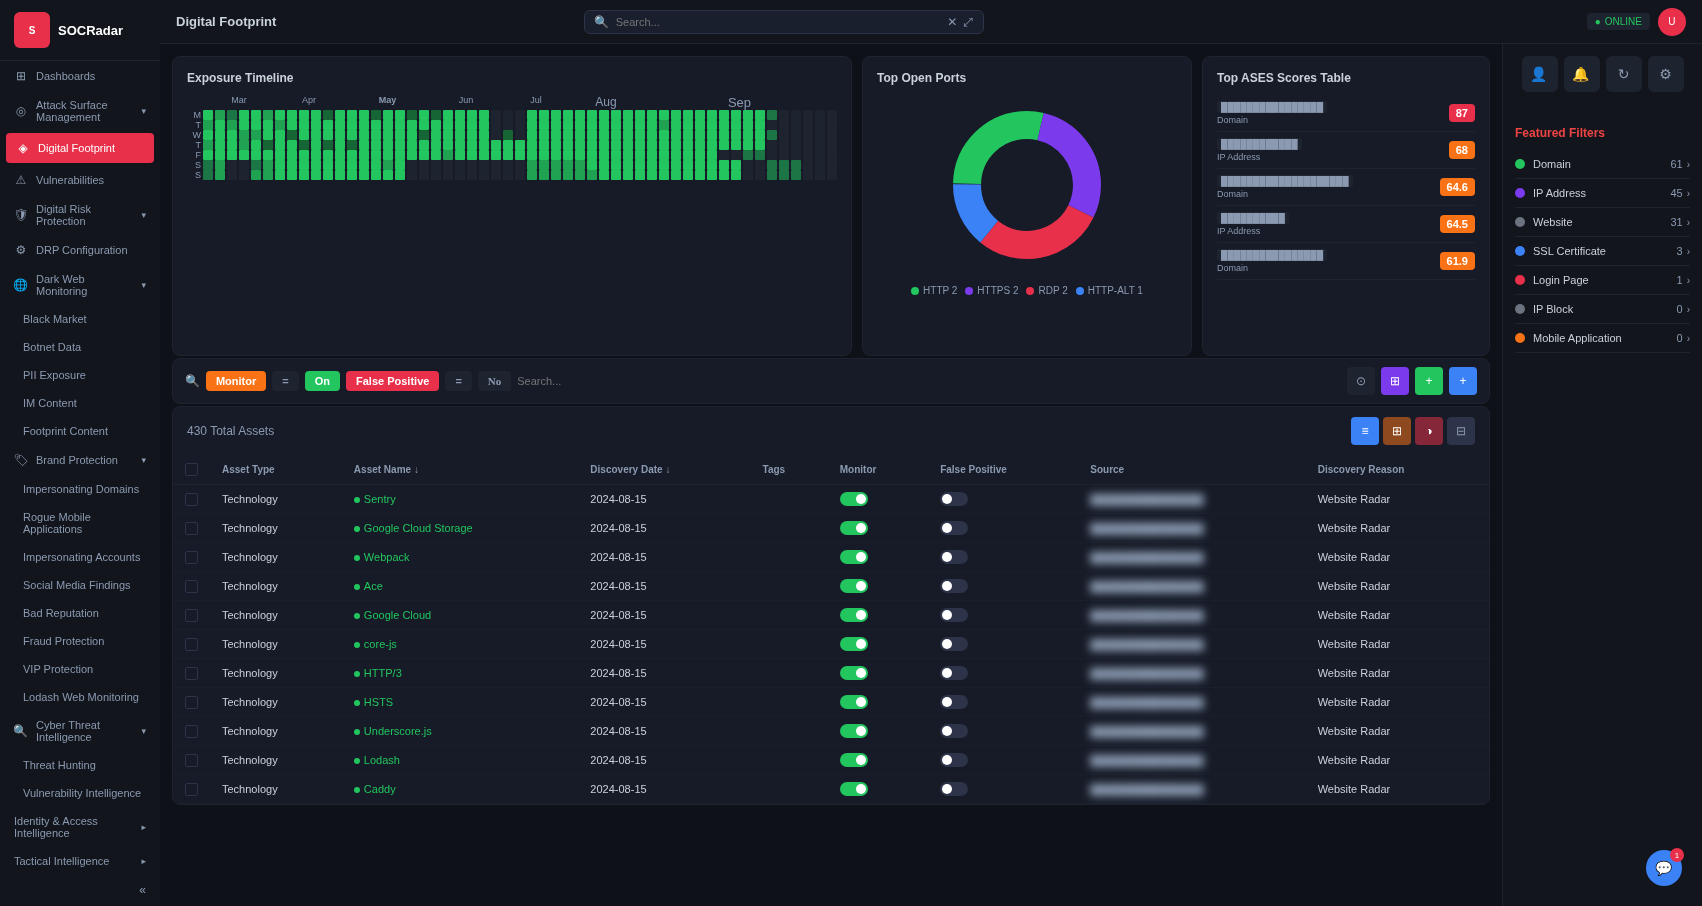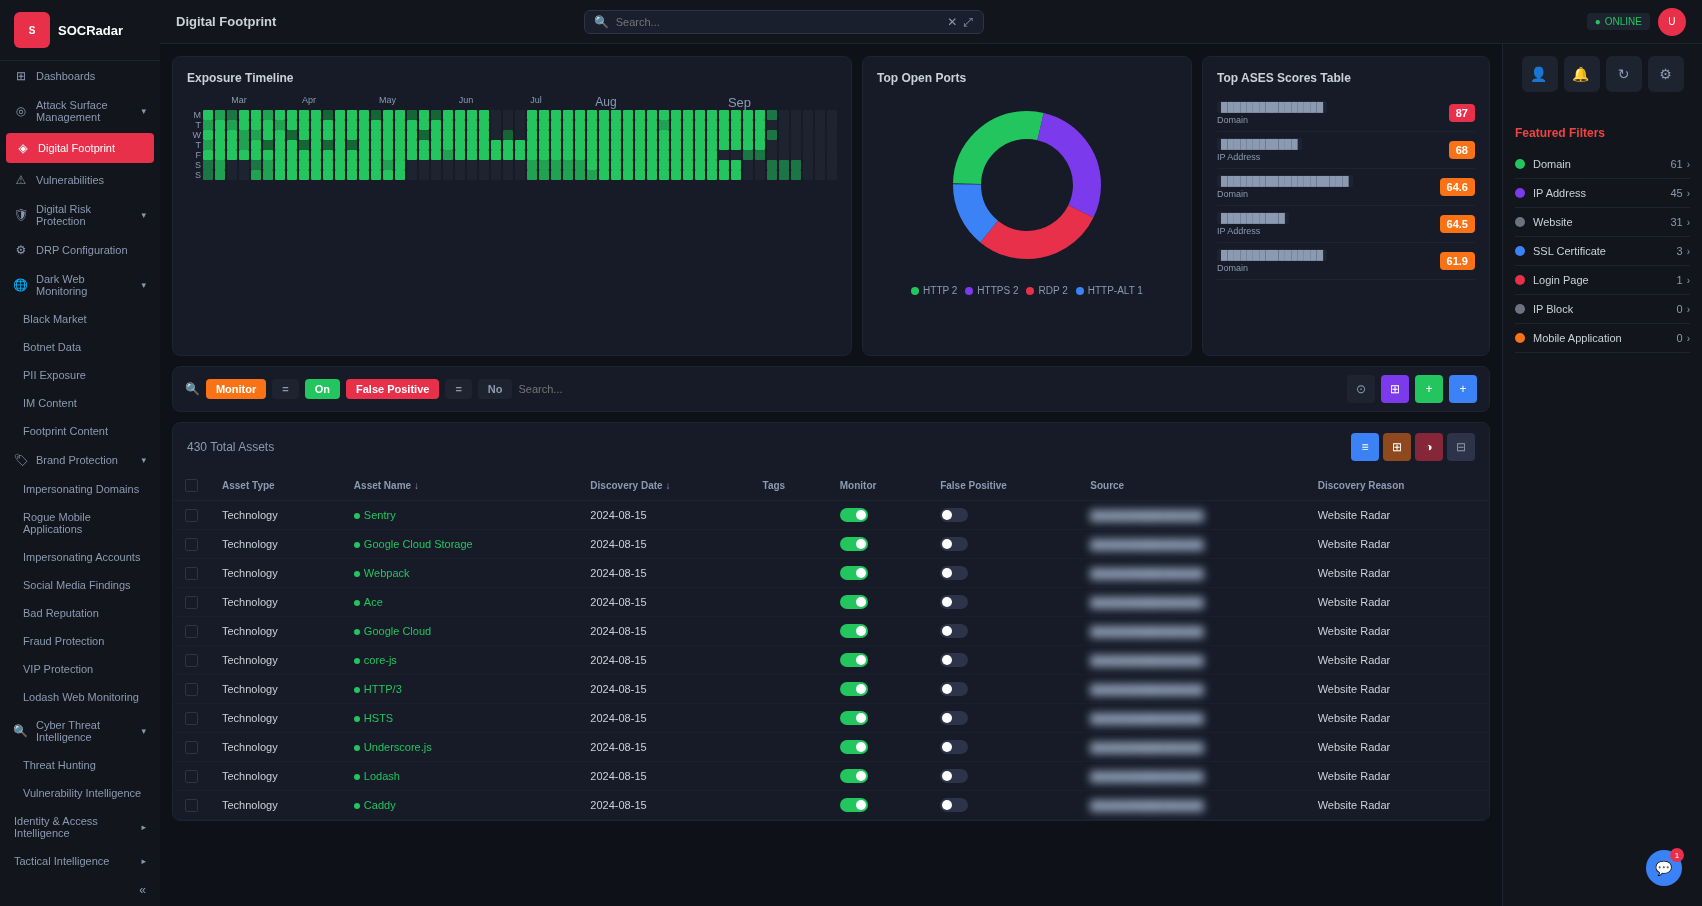--- a/index.html
+++ b/index.html
@@ -25,21 +25,21 @@
     .topbar-title { color: #c9d1d9; font-size: 13px; font-weight: 600; }
     .search-bar { flex: 1; max-width: 400px; display: flex; align-items: center; background: #1a1f2e; border: 1px solid #2d3348; border-radius: 6px; padding: 4px 10px; gap: 6px; margin: 0 auto; }
     .search-bar input { background: transparent; border: none; outline: none; color: #c9d1d9; font-size: 11px; width: 100%; }
     .topbar-actions { display: flex; align-items: center; gap: 8px; margin-left: auto; }
     .topbar-badge { background: #1e2330; border-radius: 4px; padding: 3px 8px; font-size: 10px; color: #8b9ab1; display: flex; align-items: center; gap: 4px; }
     .topbar-badge.green { color: #22c55e; }
     .avatar { width: 28px; height: 28px; background: #e8304a; border-radius: 50%; display: flex; align-items: center; justify-content: center; font-size: 10px; color: white; }
 
     
     .content { flex: 1; display: flex; overflow: hidden; }
-    .content-main { flex: 1; overflow-y: auto; padding: 12px; display: flex; flex-direction: column; gap: 10px; }
+    .content-main { flex: 1; overflow-y: auto; padding: 12px; display: flex; flex-direction: column; gap: 2px; }
 
     
     .charts-row { display: flex; gap: 10px; height: 300px; }
     .chart-card { background: #161b27; border: 1px solid #1e2330; border-radius: 8px; padding: 14px; }
     .chart-card.exposure { flex: 0 0 630px; }
     .chart-card.ports { flex: 0 0 330px; }
     .chart-card.ases { flex: 1; }
     .chart-title { font-size: 12px; font-weight: 600; color: #c9d1d9; margin-bottom: 10px; }
     .heatmap-row { display: flex; align-items: center; gap: 2px; }
     .day-label { font-size: 9px; color: #8b9ab1; width: 14px; text-align: right; flex-shrink: 0; }
@@ -64,21 +64,21 @@
     .ases-type { font-size: 9px; color: #8b9ab1; }
     .ases-score { padding: 3px 7px; border-radius: 4px; font-size: 11px; font-weight: bold; color: white; }
 
     
     .filter-bar { background: #161b27; border: 1px solid #1e2330; border-radius: 8px; padding: 8px 12px; display: flex; align-items: center; gap: 6px; }
     .filter-btn { padding: 4px 10px; border-radius: 4px; font-size: 11px; font-weight: 600; border: none; cursor: pointer; }
     .filter-btn.monitor { background: #f97316; color: white; }
     .filter-btn.equals { background: #1e2330; color: #8b9ab1; }
     .filter-btn.on { background: #22c55e; color: white; }
     .filter-btn.false-pos { background: #e8304a; color: white; }
-    .filter-btn.no { background: #1e2330; color: #8b9ab1; }
+    .filter-btn.no { background: #1e2330; color: #8b9ab1; font-family: Liberation Serif, serif; }
     .filter-search { flex: 1; background: transparent; border: none; outline: none; color: #c9d1d9; font-size: 11px; }
     .filter-actions { display: flex; gap: 6px; margin-left: auto; }
     .filter-icon-btn { width: 28px; height: 28px; border-radius: 4px; display: flex; align-items: center; justify-content: center; cursor: pointer; font-size: 12px; border: none; }
     .fi-gray { background: #1e2330; color: #8b9ab1; }
     .fi-purple { background: #7c3aed; color: white; }
     .fi-green { background: #22c55e; color: white; }
     .fi-blue { background: #3b82f6; color: white; }
 
     
     .table-card { background: #161b27; border: 1px solid #1e2330; border-radius: 8px; overflow: hidden; }
@@ -242,21 +242,21 @@
   <div class="content">
     <div class="content-main">
 
       <div class="charts-row">
 
         <div class="chart-card exposure">
           <div class="chart-title">Exposure Timeline</div>
           <div style="display:flex;gap:2px;padding-left:18px;margin-bottom:0;">
             <span style="font-size:9px;color:#8b9ab1;flex:0 0 68px;text-align:center;">Mar</span>
             <span style="font-size:9px;color:#8b9ab1;flex:0 0 68px;text-align:center;">Apr</span>
-            <span style="font-size:9px;color:#8b9ab1;flex:0 0 85px;text-align:center;">May</span>
+            <span style="font-size:9px;color:#8b9ab1;flex:0 0 85px;text-align:center;font-weight:bold;">May</span>
             <span style="font-size:9px;color:#8b9ab1;flex:0 0 68px;text-align:center;">Jun</span>
             <span style="font-size:9px;color:#8b9ab1;flex:0 0 68px;text-align:center;">Jul</span>
             <span style="font-size:12px;color:#8b9ab1;flex:0 0 68px;text-align:center;">Aug</span>
             <span style="font-size:13px;color:#8b9ab1;flex:1;text-align:center;">Sep</span>
           </div>
           <div id="heatmap-container">
               <div class="heatmap-row">
                 <span class="day-label">M</span>
                 <div class="heatmap-cells">
                   <div class="hm-cell hm-4"></div>

